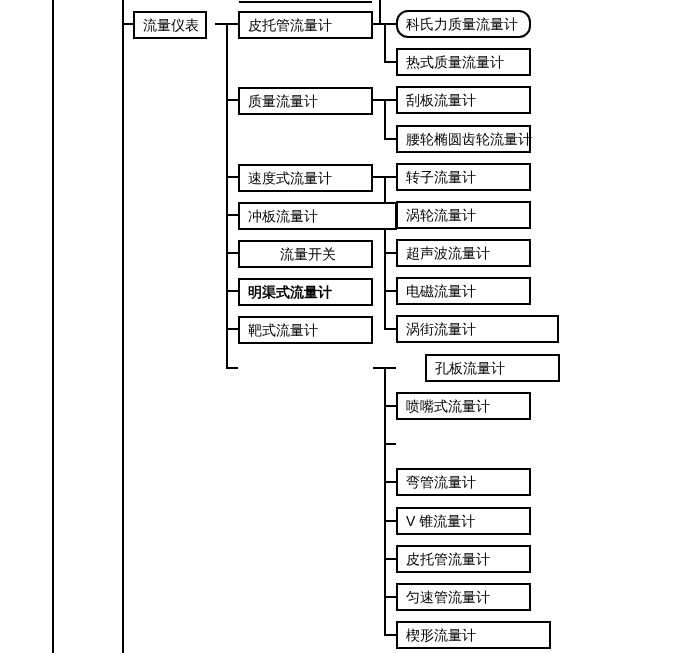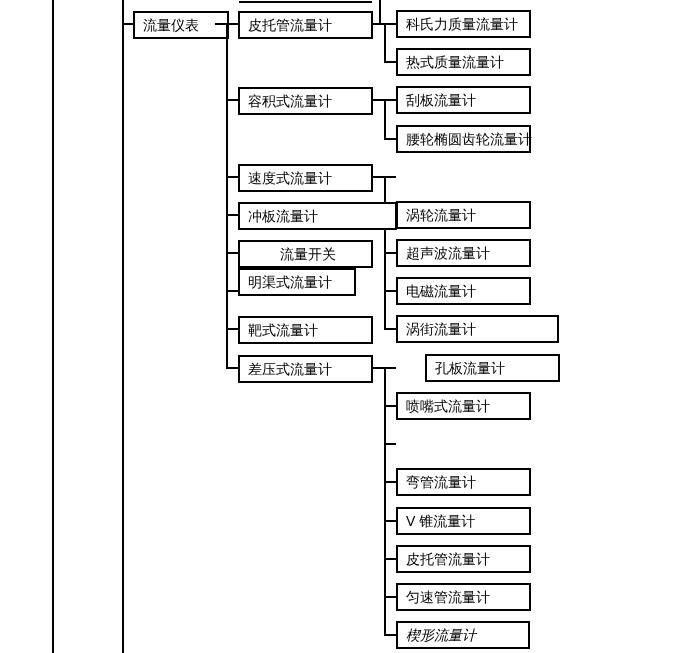--- a/index.html
+++ b/index.html
@@ -31,68 +31,68 @@
 </style>
 </head>
 <body>
 
 <div id="canvas">
     <div class="line" style="left: 52px; top: 0px; width: 2px; height: 653px;"></div>
     <div class="line" style="left: 122px; top: 0px; width: 2px; height: 653px;"></div>
     <div class="line" style="left: 239px; top: 1px; width: 133px; height: 2px;"></div>
     <div class="line" style="left: 379px; top: 0px; width: 2px; height: 25px;"></div>
     <div class="line" style="left: 123px; top: 23px; width: 10px; height: 2px;"></div>
-    <div class="node" style="left: 133px; top: 11px; width: 96px;">流量仪表</div>
+    <div class="node" style="left: 133px; top: 11px; width: 74px;">流量仪表</div>
     <div class="line" style="left: 215px; top: 23px; width: 23px; height: 2px;"></div>
     <div class="line" style="left: 226px; top: 24px; width: 2px; height: 345px;"></div>
     <div class="line" style="left: 227px; top: 23px; width: 11px; height: 2px;"></div>
     <div class="node" style="left: 238px; top: 11px; width: 135px;">皮托管流量计</div>
     <div class="line" style="left: 373px; top: 23px; width: 23px; height: 2px;"></div>
     <div class="line" style="left: 384px; top: 24px; width: 2px; height: 39px;"></div>
-    <div class="node" style="left: 396px; top: 10px; width: 135px;">科氏力质量流量计</div>
+    <div class="node" style="left: 396px; top: 10px; width: 135px; border-radius: 12px;">科氏力质量流量计</div>
     <div class="line" style="left: 385px; top: 61px; width: 11px; height: 2px;"></div>
     <div class="node" style="left: 396px; top: 48px; width: 135px;">热式质量流量计</div>
     <div class="line" style="left: 227px; top: 99px; width: 11px; height: 2px;"></div>
-    <div class="node" style="left: 238px; top: 87px; width: 135px;">容积式流量计</div>
+    <div class="node" style="left: 238px; top: 87px; width: 135px;">质量流量计</div>
     <div class="line" style="left: 373px; top: 99px; width: 23px; height: 2px;"></div>
     <div class="line" style="left: 384px; top: 100px; width: 2px; height: 40px;"></div>
     <div class="node" style="left: 396px; top: 86px; width: 135px;">刮板流量计</div>
     <div class="line" style="left: 385px; top: 138px; width: 11px; height: 2px;"></div>
     <div class="node" style="left: 396px; top: 125px; width: 135px;">腰轮椭圆齿轮流量计</div>
     <div class="line" style="left: 227px; top: 176px; width: 11px; height: 2px;"></div>
     <div class="node" style="left: 238px; top: 164px; width: 135px;">速度式流量计</div>
     <div class="line" style="left: 373px; top: 176px; width: 23px; height: 2px;"></div>
     <div class="line" style="left: 384px; top: 177px; width: 2px; height: 153px;"></div>
+    <div class="node" style="left: 396px; top: 163px; width: 135px;">转子流量计</div>
     <div class="line" style="left: 385px; top: 214px; width: 11px; height: 2px;"></div>
     <div class="node" style="left: 396px; top: 201px; width: 135px;">涡轮流量计</div>
     <div class="line" style="left: 385px; top: 252px; width: 11px; height: 2px;"></div>
     <div class="node" style="left: 396px; top: 239px; width: 135px;">超声波流量计</div>
     <div class="line" style="left: 385px; top: 290px; width: 11px; height: 2px;"></div>
     <div class="node" style="left: 396px; top: 277px; width: 135px;">电磁流量计</div>
     <div class="line" style="left: 385px; top: 328px; width: 11px; height: 2px;"></div>
     <div class="node" style="left: 396px; top: 315px; width: 163px;">涡街流量计</div>
     <div class="line" style="left: 227px; top: 214px; width: 11px; height: 2px;"></div>
     <div class="node" style="left: 238px; top: 202px; width: 159px;">冲板流量计</div>
     <div class="line" style="left: 227px; top: 252px; width: 11px; height: 2px;"></div>
     <div class="node" style="left: 238px; top: 240px; width: 135px; padding-left: 40px;">流量开关</div>
     <div class="line" style="left: 227px; top: 290px; width: 11px; height: 2px;"></div>
-    <div class="node" style="left: 238px; top: 268px; width: 118px;">明渠式流量计</div>
+    <div class="node" style="left: 238px; top: 278px; width: 135px; font-weight: bold;">明渠式流量计</div>
     <div class="line" style="left: 227px; top: 328px; width: 11px; height: 2px;"></div>
     <div class="node" style="left: 238px; top: 316px; width: 135px;">靶式流量计</div>
     <div class="line" style="left: 227px; top: 367px; width: 11px; height: 2px;"></div>
-    <div class="node" style="left: 238px; top: 355px; width: 135px;">差压式流量计</div>
     <div class="line" style="left: 373px; top: 367px; width: 23px; height: 2px;"></div>
     <div class="line" style="left: 384px; top: 368px; width: 2px; height: 268px;"></div>
     <div class="node" style="left: 396px; top: 354px; width: 135px; margin-left: 29px;">孔板流量计</div>
     <div class="line" style="left: 385px; top: 405px; width: 11px; height: 2px;"></div>
     <div class="node" style="left: 396px; top: 392px; width: 135px;">喷嘴式流量计</div>
     <div class="line" style="left: 385px; top: 443px; width: 11px; height: 2px;"></div>
     <div class="line" style="left: 385px; top: 481px; width: 11px; height: 2px;"></div>
     <div class="node" style="left: 396px; top: 468px; width: 135px;">弯管流量计</div>
     <div class="line" style="left: 385px; top: 520px; width: 11px; height: 2px;"></div>
     <div class="node" style="left: 396px; top: 507px; width: 135px;">V 锥流量计</div>
     <div class="line" style="left: 385px; top: 558px; width: 11px; height: 2px;"></div>
     <div class="node" style="left: 396px; top: 545px; width: 135px;">皮托管流量计</div>
     <div class="line" style="left: 385px; top: 596px; width: 11px; height: 2px;"></div>
     <div class="node" style="left: 396px; top: 583px; width: 135px;">匀速管流量计</div>
     <div class="line" style="left: 385px; top: 634px; width: 11px; height: 2px;"></div>
-    <div class="node" style="left: 396px; top: 621px; width: 134px; font-style: italic;">楔形流量计</div>
+    <div class="node" style="left: 396px; top: 621px; width: 155px;">楔形流量计</div>
   </div>
 
 </body></html>

